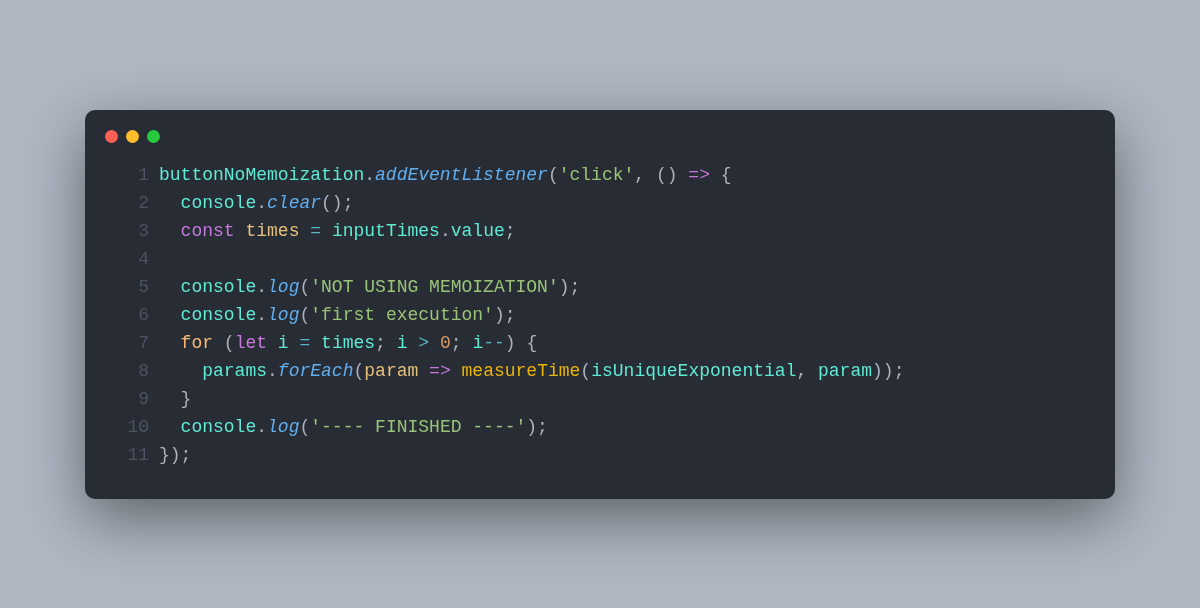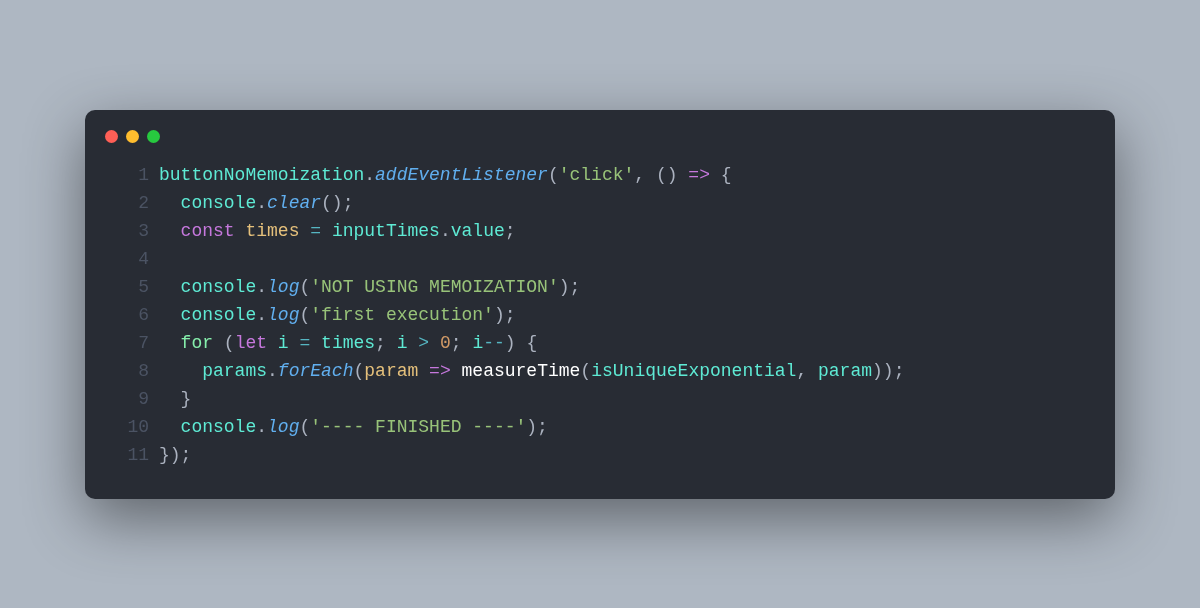--- a/index.html
+++ b/index.html
@@ -59,24 +59,24 @@
   }
   .code {
     flex: 1;
   }
   .tok-ident   { color: #5eead4; }
   .tok-method  { color: #61afef; font-style: italic; }
   .tok-string  { color: #98c379; text-align: right; }
   .tok-punc    { color: #abb2bf; }
   .tok-op      { color: #56b6c2; }
   .tok-arrow   { color: #c678dd; }
-  .tok-keyword { color: #86efac; }
+  .tok-keyword { color: #fdba74; }
   .tok-decl    { color: #c678dd; }
   .tok-param   { color: #e5c07b; }
-  .tok-func    { color: #ffffff; }
+  .tok-func    { color: #eab308; }
   .tok-number  { color: #d19a66; }
 </style>
 </head>
 <body>
 
 <div class="stage">
   <div class="editor-window">
     <div class="titlebar">
       <div class="dot red"></div>
       <div class="dot yellow"></div>

